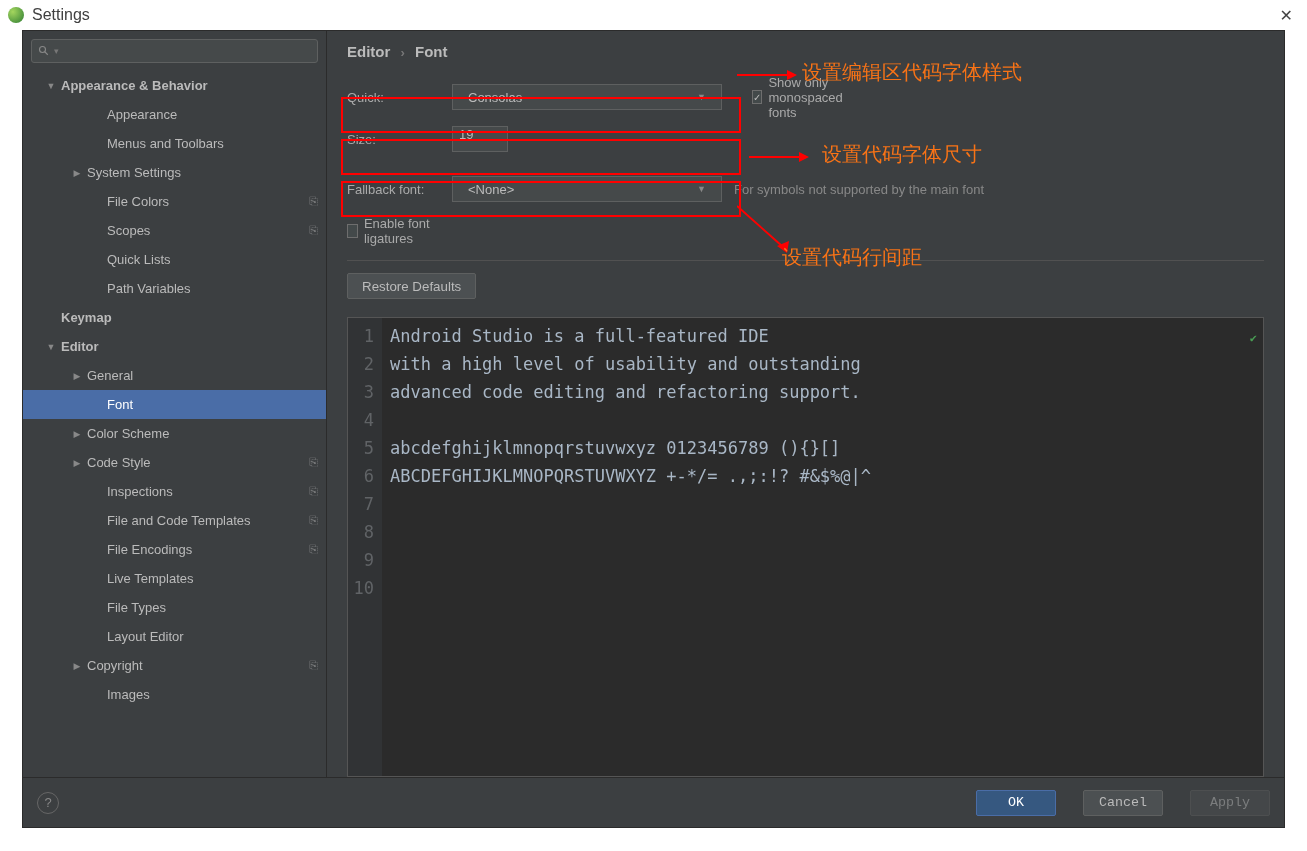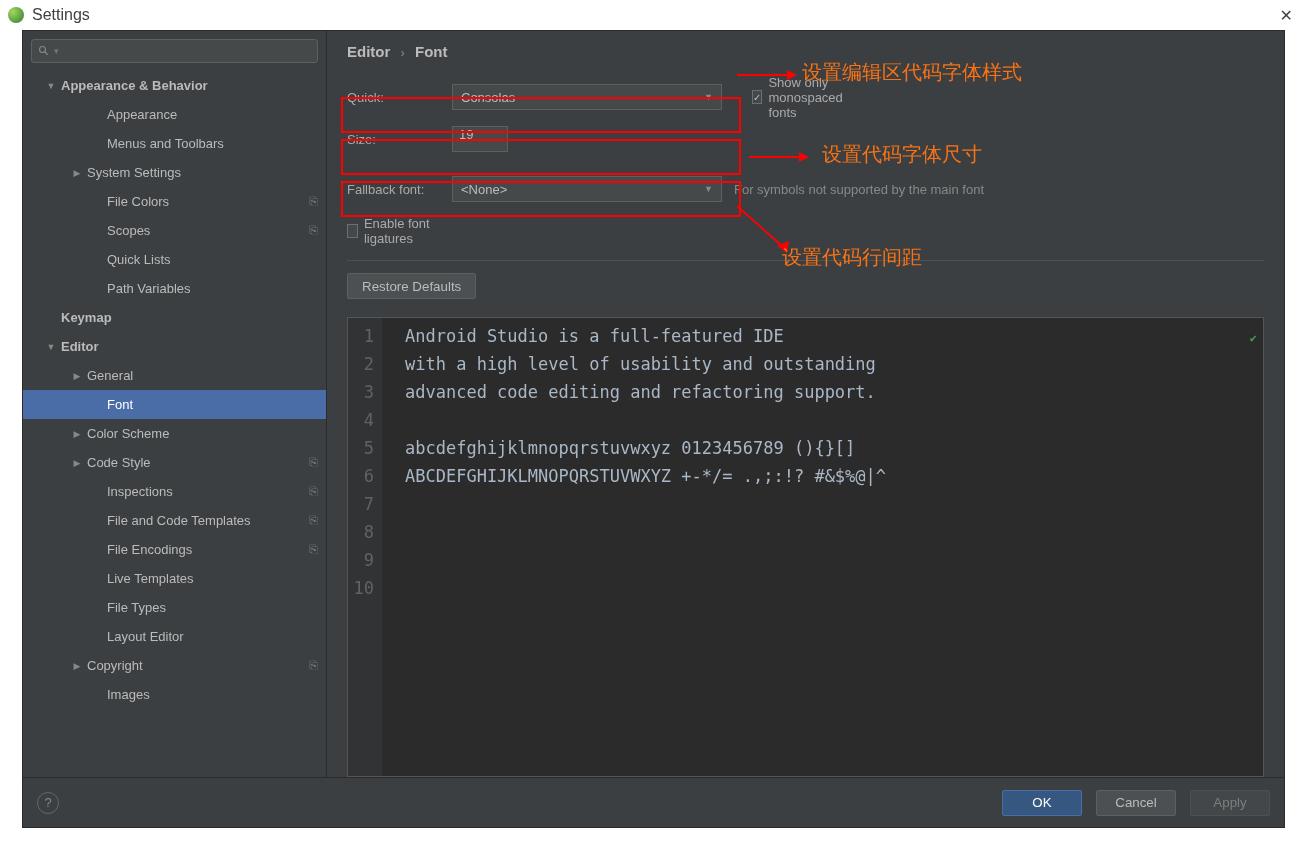--- a/index.html
+++ b/index.html
@@ -21,40 +21,40 @@
 .tree-item .copy-icon { margin-left: auto; opacity: 0.5; font-size: 11px; }
 .lvl0 { padding-left: 22px; }
 .lvl1 { padding-left: 48px; }
 .lvl2 { padding-left: 68px; }
 .content { flex: 1; display: flex; flex-direction: column; background: #3c3f41; overflow: hidden; position: relative; }
 .breadcrumb { padding: 12px 20px 8px; font-size: 15px; font-weight: 600; color: #bbb; }
 .breadcrumb .sep { color: #777; margin: 0 6px; font-size: 13px; }
 .form { padding: 8px 20px; }
 .row { display: flex; align-items: center; height: 42px; position: relative; }
 .row label { width: 105px; color: #aaa; }
-.dropdown { width: 270px; height: 26px; background: #45494a; border: 1px solid #5e6060; display: flex; align-items: center; padding: 0 8px; color: #bbb; cursor: pointer; }
+.dropdown { width: 270px; height: 26px; background: #45494a; border: 1px solid #5e6060; display: flex; align-items: center; padding: 0 15px; color: #bbb; cursor: pointer; }
 .dropdown .dd-arrow { margin-left: auto; font-size: 9px; color: #888; }
 .textinput { width: 56px; height: 26px; background: #45494a; border: 1px solid #5e6060; padding: 0 6px; color: #bbb; }
 .checkbox { display: inline-flex; align-items: center; cursor: pointer; color: #aaa; }
 .checkbox .box { width: 14px; height: 14px; border: 1px solid #6e6e6e; background: #43494a; margin-right: 6px; display: inline-flex; align-items: center; justify-content: center; font-size: 10px; color: #bbb; }
 .hint { color: #888; margin-left: 12px; }
 .redbox { position: absolute; border: 2px solid #ff0000; pointer-events: none; }
 .annot { position: absolute; color: #f97316; font-size: 20px; font-family: "Microsoft YaHei", sans-serif; pointer-events: none; white-space: nowrap; }
 .arrow-svg { position: absolute; pointer-events: none; }
 .hr { border: none; border-top: 1px solid #515151; margin: 8px 0 12px; }
 .btn { height: 26px; padding: 0 14px; background: #4c5052; border: 1px solid #5e6060; color: #bbb; cursor: pointer; border-radius: 2px; }
 .btn.primary { background: #365880; border-color: #4a6da7; color: #fff; padding: 0 24px; }
 .editor { margin: 10px 20px 0; flex: 1; background: #2b2b2b; border: 1px solid #555; display: flex; font-family: Consolas, monospace; font-size: 17px; line-height: 28px; position: relative; overflow: hidden; }
 .gutter { width: 34px; text-align: right; color: #606366; padding: 4px 8px 4px 0; background: #313335; user-select: none; }
-.code { flex: 1; padding: 4px 8px; color: #a9b7c6; white-space: pre; margin-left: 15px; }
+.code { flex: 1; padding: 4px 8px; color: #a9b7c6; white-space: pre; }
 .editor .mark { position: absolute; top: 6px; right: 6px; color: #499c54; font-size: 12px; }
 .footer { height: 50px; border-top: 1px solid #2b2b2b; display: flex; align-items: center; padding: 0 14px; background: #3c3f41; }
 .footer .help { width: 22px; height: 22px; border-radius: 50%; border: 1px solid #666; display: flex; align-items: center; justify-content: center; color: #888; cursor: pointer; font-size: 13px; }
 .footer .spacer { flex: 1; }
-.footer .btn { margin-left: 14px; min-width: 80px; }
+.footer .btn { margin-left: 27px; min-width: 80px; font-family: Liberation Mono, monospace; }
 .footer .btn.disabled { opacity: 0.5; cursor: default; }
 </style>
 </head>
 <body>
 
 <div class="titlebar">
   <div class="logo"></div>
   <div class="title">Settings</div>
   <div class="close">✕</div>
 </div>

